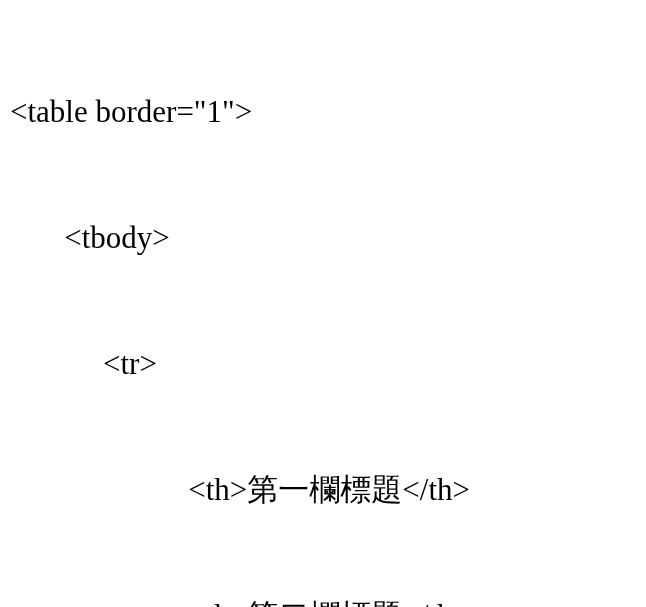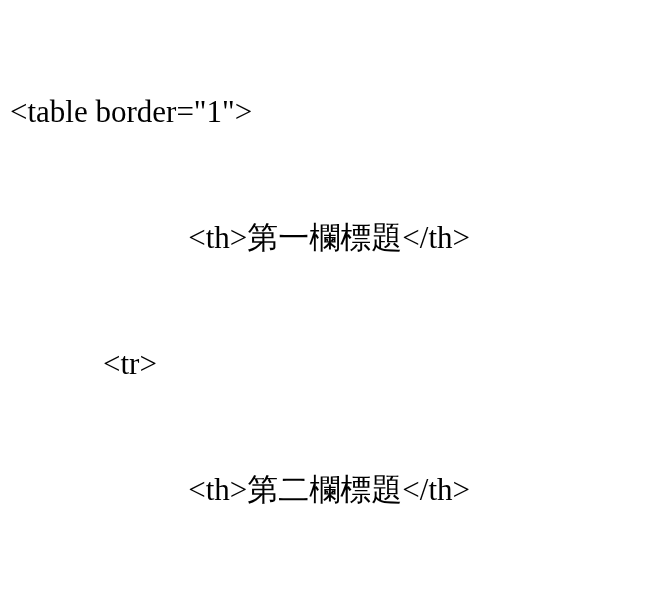--- a/index.html
+++ b/index.html
@@ -23,22 +23,23 @@
     .code-line {
       height: 42px;
     }
   </style>
 </head>
 <body>
 
 <main>
   <div class="code-block">
     <div class="code-line">&lt;table border="1"&gt;</div>
+    <div class="code-line">       &lt;tbody&gt;</div>
+    <div class="code-line">            &lt;tr&gt;</div>
     <div class="code-line">                       &lt;th&gt;第一欄標題&lt;/th&gt;</div>
-    <div class="code-line">            &lt;tr&gt;</div>
     <div class="code-line">                       &lt;th&gt;第二欄標題&lt;/th&gt;</div>
     
     
     
     
     
     
     
     
     

